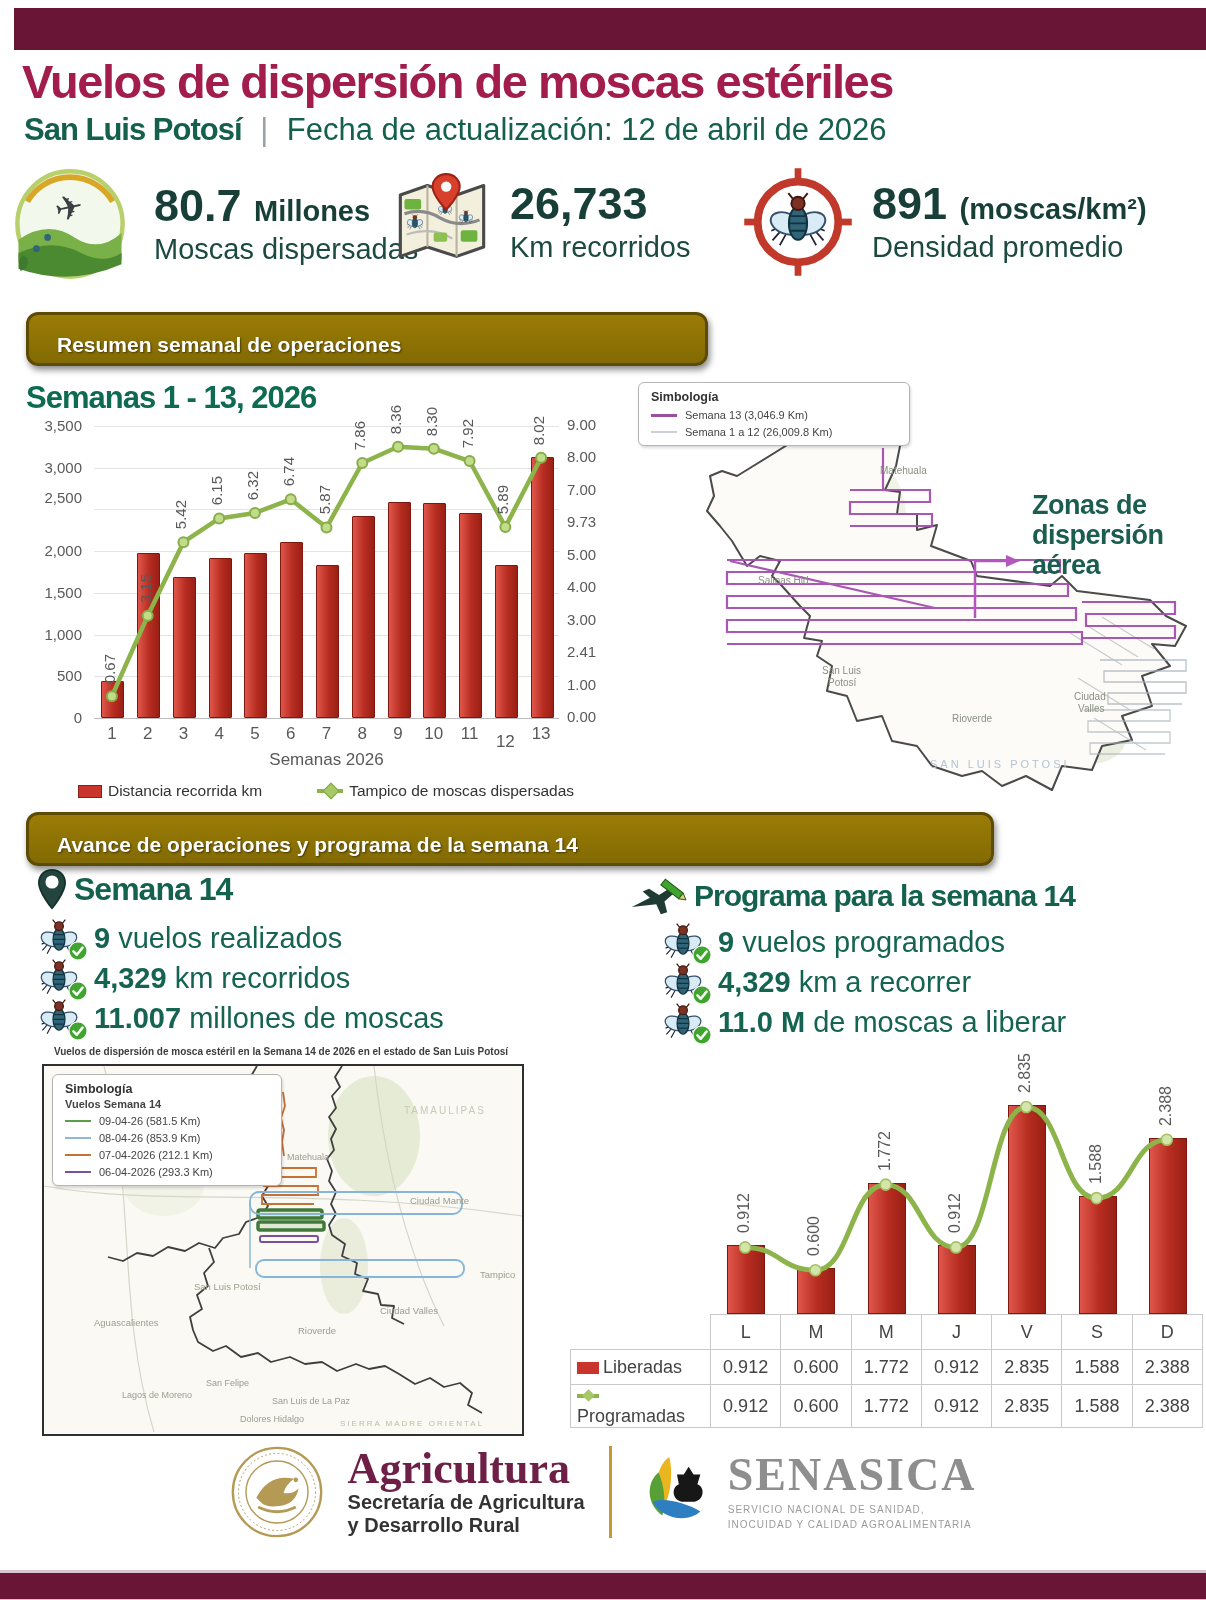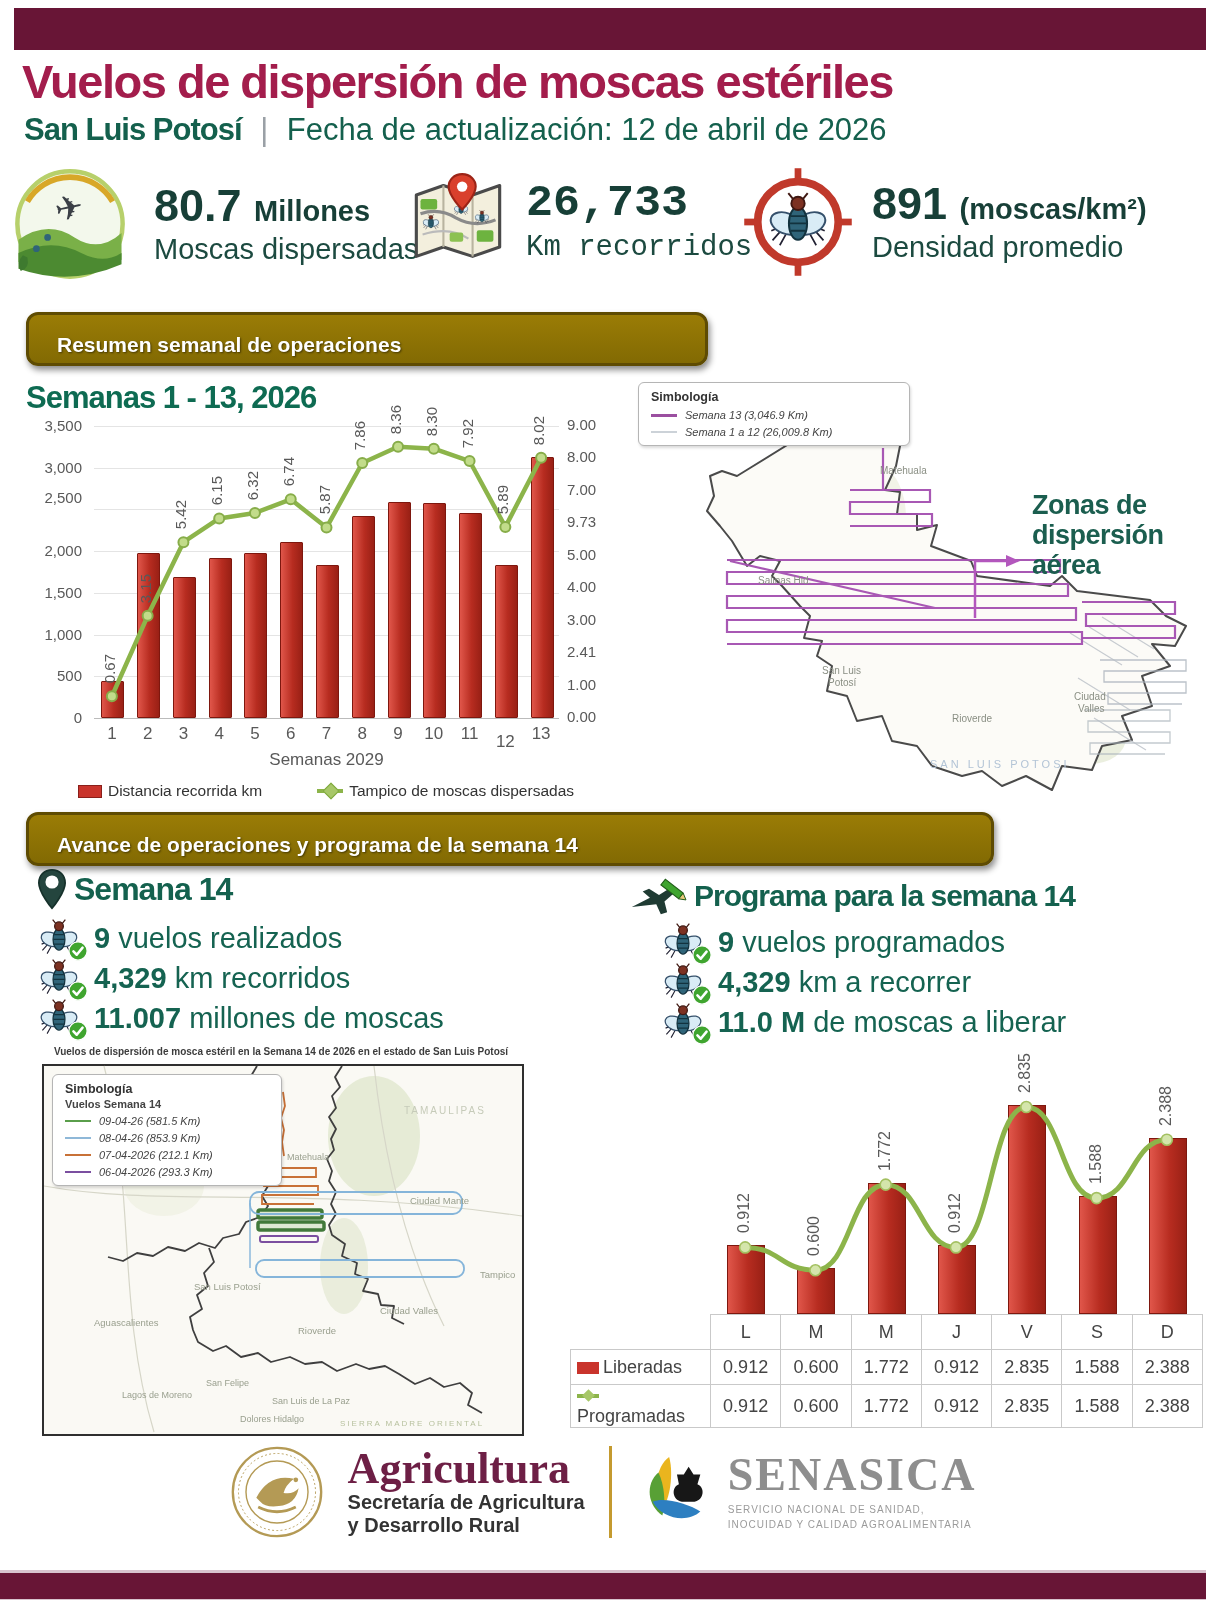--- a/index.html
+++ b/index.html
@@ -45,21 +45,21 @@
   .legend1 .item{display:flex;align-items:center;gap:6px;}
   .sw-red{width:22px;height:11px;background:#c9342c;border:1px solid #8a1f1a;}
   .lg-line{position:relative;width:26px;height:4px;background:#8cb44a;display:inline-block;}
   .lg-diamond{position:absolute;left:8px;top:-4px;width:10px;height:10px;background:#a7c768;border:1px solid #7da83c;transform:rotate(45deg);}
   
   .map1{position:absolute;left:630px;top:378px;width:576px;height:428px;}
   .legendbox{position:absolute;background:#fff;border:1px solid #b5b5b5;border-radius:6px;
              box-shadow:1px 2px 3px rgba(0,0,0,.15);padding:7px 12px;z-index:5;}
   .legendbox .lt{font-size:12.5px;font-weight:700;color:#333;}
   .legendbox .ls{font-size:11px;font-weight:700;color:#444;margin-top:2px;}
-  .legendbox .li{display:flex;align-items:center;gap:8px;font-size:11px;color:#444;margin-top:5px;font-style:italic;}
+  .legendbox .li{display:flex;align-items:center;gap:8px;font-size:11px;color:#444;margin-top:5px;}
   .legendbox .li .lw{width:26px;height:0;border-top-style:solid;}
   .map-annot{position:absolute;left:402px;top:112px;width:160px;font-size:27px;font-weight:700;
              color:#1b5e4f;line-height:1.12;letter-spacing:-0.5px;}
   
   .wk-title{position:absolute;display:flex;align-items:center;gap:6px;font-size:32px;font-weight:800;
             color:#14614e;letter-spacing:-1px;}
   .statrow{position:absolute;display:flex;align-items:center;gap:10px;font-size:29px;color:#156351;}
   .statrow b{font-weight:800;}
   .flywrap{position:relative;width:48px;height:40px;flex:0 0 auto;}
   .flywrap .chk{position:absolute;right:-4px;bottom:-3px;}
@@ -184,21 +184,21 @@
 
   <div class="kpi" style="left:14px;top:168px;gap:28px;">
     <svg width="112" height="112">
         <use href="#emblem"></use>
       </svg>
     <div class="txt">
       <div class="big"><span>80.7</span> <span class="unit">Millones</span></div>
       <div class="sub">Moscas dispersadas</div>
     </div>
   </div>
-  <div class="kpi" style="left:408px;top:172px;gap:18px;font-family:Liberation Mono, monospace;">
+  <div class="kpi" style="left:392px;top:172px;gap:18px;">
     <svg width="100" height="100">
         <use href="#routemap"></use>
       </svg>
     <div class="txt">
       <div class="big">26,733</div>
       <div class="sub">Km recorridos</div>
     </div>
   </div>
   <div class="kpi" style="left:742px;top:166px;gap:18px;">
     <svg width="112" height="112">
@@ -297,21 +297,21 @@
         <div class="xt" style="left: 148.962px;">5</div>
         <div class="xt" style="left: 184.731px;">6</div>
         <div class="xt" style="left: 220.5px;">7</div>
         <div class="xt" style="left: 256.269px;">8</div>
         <div class="xt" style="left: 292.038px;">9</div>
         <div class="xt" style="left: 327.808px;">10</div>
         <div class="xt" style="left: 363.577px;">11</div>
         <div class="xt" style="left: 399.346px; margin-top: 8px;">12</div>
         <div class="xt" style="left: 435.115px;">13</div>
       </div>
-    <div class="xlabel">Semanas 2029</div>
+    <div class="xlabel">Semanas 2026</div>
   </div>
 
   <div class="legend1">
     <div class="item">
       <span class="sw-red"></span>
       <span>Distancia recorrida km</span>
     </div>
     <div class="item">
       <span class="lg-line">
           <span class="lg-diamond"></span>

